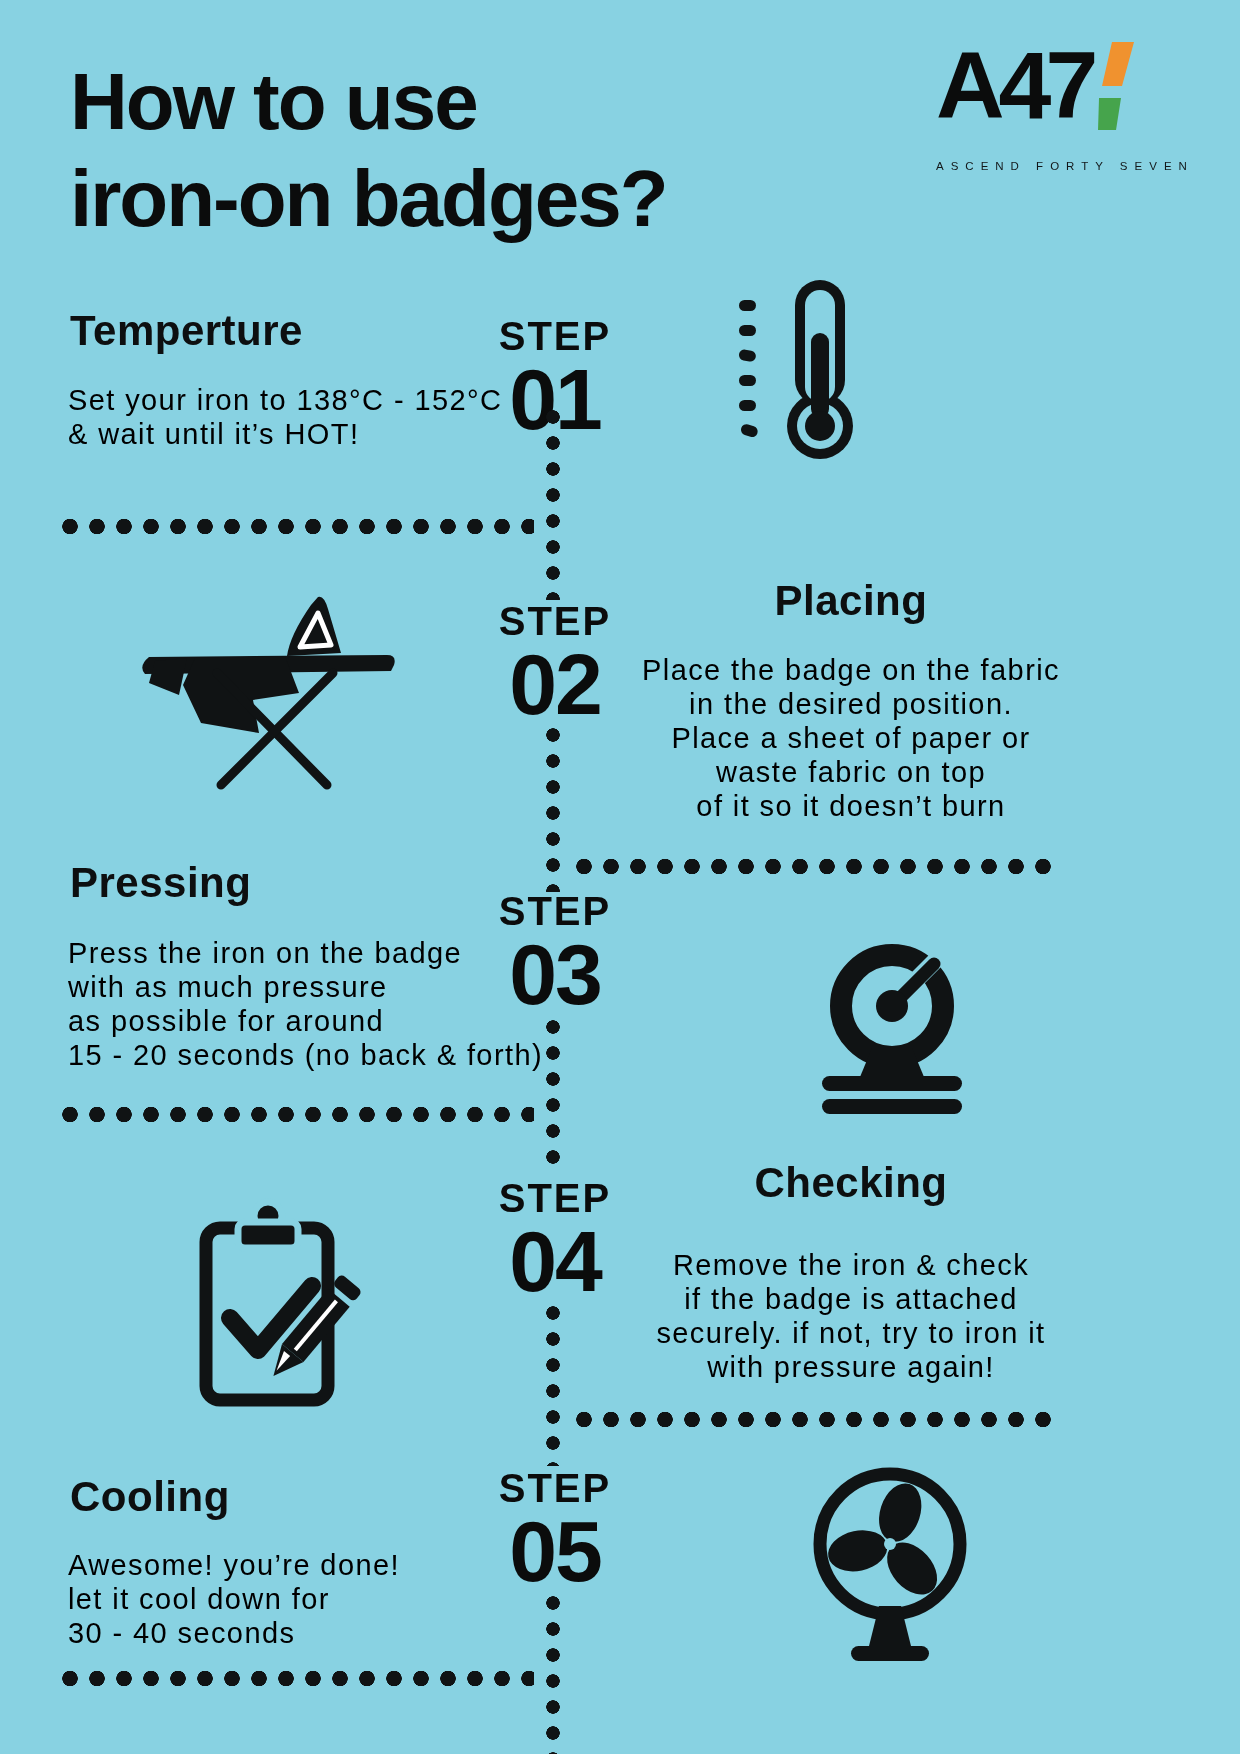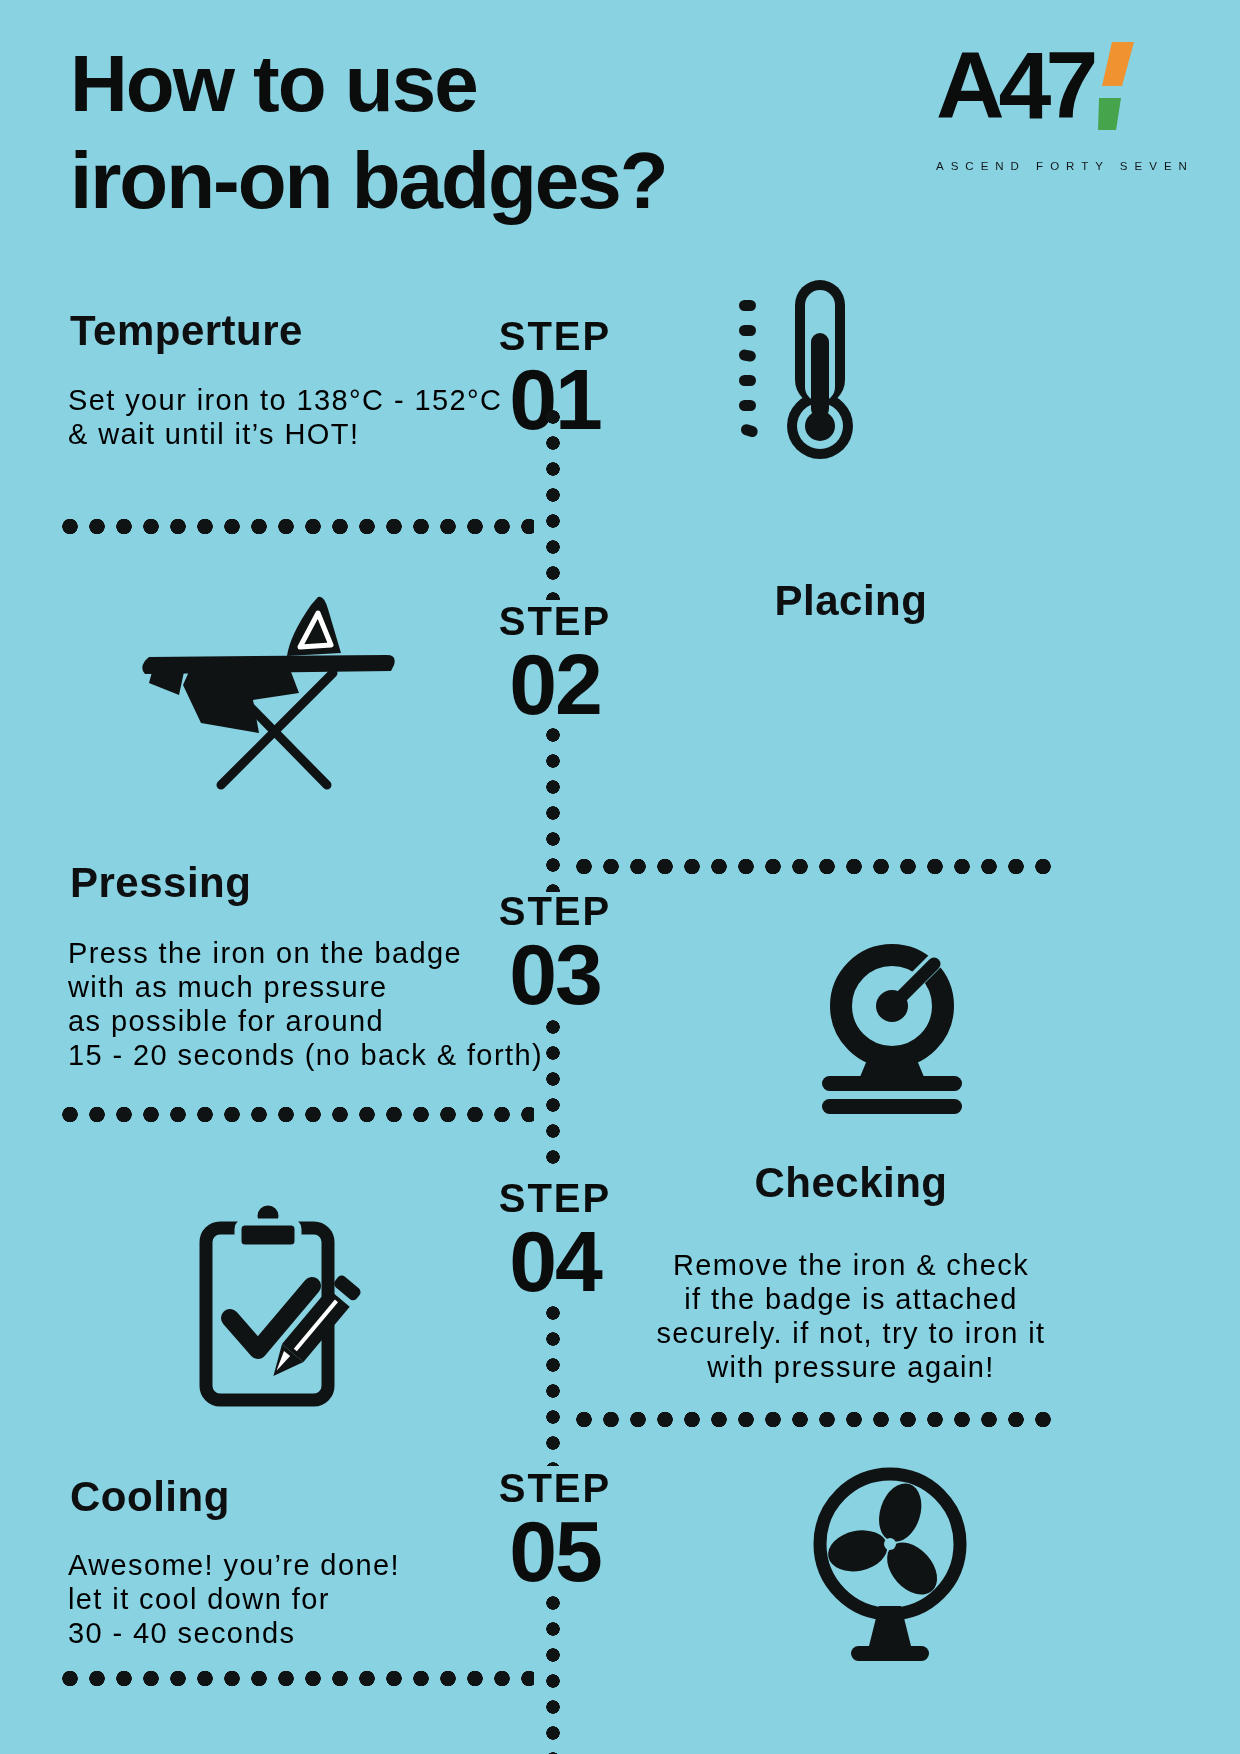--- a/index.html
+++ b/index.html
@@ -5,21 +5,21 @@
   html,body{margin:0;padding:0;}
   body{font-family:"Liberation Sans", sans-serif; background:#6fbccd;}
   .page{
     position:relative; width:1240px; height:1754px; margin:0 auto;
     background:#88d2e2; overflow:hidden; color:#101314;
   }
   .abs{position:absolute;}
 
   
   .title{
-    left:70px; top:36px;
+    left:70px; top:54px;
     font-size:80px; font-weight:800; letter-spacing:-2px; line-height:1.21;
     color:#0b0c0c;
   }
 
   
   .logo{left:936px; top:36px; width:268px;}
   .logo-mark{display:flex; align-items:center;}
   .logo-text{
     font-size:95px; font-weight:900; letter-spacing:-6px; line-height:0.95; color:#0b0c0c;
   }
@@ -146,20 +146,25 @@
     <path class="ink" d="M20 88 L52 85 L44 122 L14 110 Z"></path>
     <path class="ink" d="M60 85 L150 83 L164 120 L118 127 L124 160 L66 150 L48 112 Z"></path>
     <path d="M82 100 L192 212" stroke="#101314" stroke-width="9" stroke-linecap="round"></path>
     <path d="M198 100 L86 212" stroke="#101314" stroke-width="9" stroke-linecap="round"></path>
   </svg>
   <div class="abs marker s2-marker">
     <div class="step-word">STEP</div>
     <div class="step-num">02</div>
   </div>
   <div class="abs heading right w-right s2-heading">Placing</div>
+  <div class="abs body-text right w-right s2-body">Place the badge on the fabric
+in the desired position.
+Place a sheet of paper or
+waste fabric on top
+of it so it doesn’t burn</div>
 
   <div class="abs dots-h h2d"></div>
   <div class="abs dots-v v2d"></div>
 
   <div class="abs heading s3-heading">Pressing</div>
   <div class="abs body-text s3-body">Press the iron on the badge
 with as much pressure
 as possible for around
 15 - 20 seconds (no back &amp; forth)</div>
   <div class="abs marker s3-marker">

